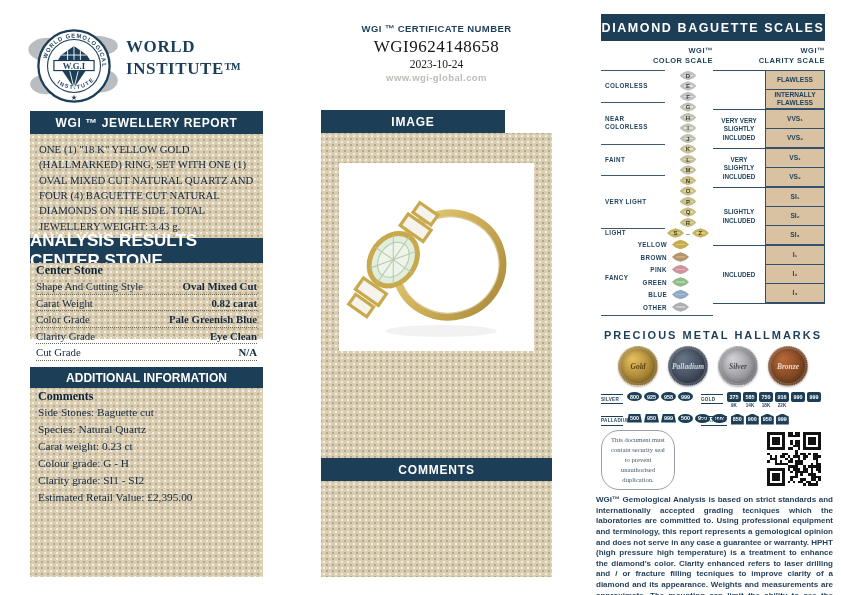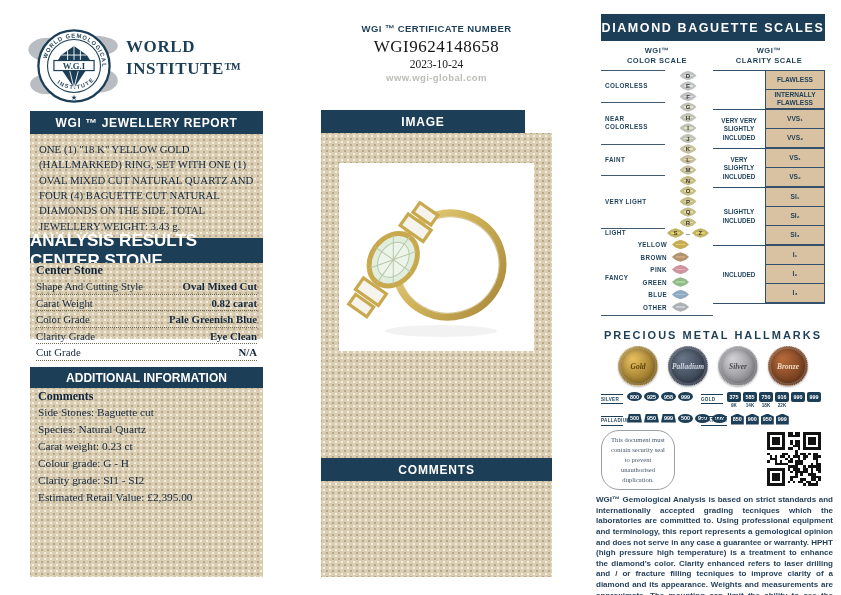--- a/index.html
+++ b/index.html
@@ -37,32 +37,32 @@
   #band-additional { left: 30px; top: 367px; width: 233px; height: 21px; font-size: 12px; }
   #additional-panel{ left: 30px; top: 388px; width: 233px; height: 189px; padding: 1px 8px; color: #14273c; }
   .c-line { font-size: 11.3px; line-height: 1.5; }
   
   .cert-block { left: 321px; top: 23px; width: 231px; text-align: center; }
   .cert-label { font-family: "Liberation Sans", sans-serif; font-weight: bold; font-size: 9.5px; color: var(--navy); letter-spacing: .4px; }
   .cert-number { font-size: 17px; color: #151515; margin-top: 3px; letter-spacing: .5px; }
   .cert-date { font-size: 11.5px; color: #222; margin-top: 1px; }
   .online-verif { margin-top: 11px; font-family: "Liberation Sans", sans-serif; font-weight: bold; font-size: 9.5px; letter-spacing: 1.2px; color: #b7b6b2; }
   .website { margin-top: 2px; font-family: "Liberation Sans", sans-serif; font-weight: bold; font-size: 9.5px; letter-spacing: .4px; color: #bdbcb8; }
-  #band-image    { left: 321px; top: 110px; width: 204px; height: 23px; font-size: 12px; letter-spacing: .8px; }
+  #band-image    { left: 321px; top: 110px; width: 184px; height: 23px; font-size: 12px; letter-spacing: .8px; }
   #image-panel   { left: 321px; top: 133px; width: 231px; height: 325px; }
   .photo { position: absolute; left: 18px; top: 30px; width: 195px; height: 188px; background: #fff; }
   #band-comments { left: 321px; top: 458px; width: 231px; height: 23px; font-size: 12px; letter-spacing: .8px; }
   #comments-panel{ left: 321px; top: 481px; width: 231px; height: 96px; }
   
   #band-grading { left: 601px; top: 14px; width: 224px; height: 27px; font-size: 12.5px; letter-spacing: 1.6px; }
   .scales { left: 601px; top: 46px; width: 224px; display: flex; font-family: "Liberation Sans", sans-serif; }
   .scale-col { position: relative; }
   .color-scale { width: 112px; }
   .clarity-scale { width: 112px; }
-  .scale-title { text-align: center; font-weight: bold; font-size: 7.5px; line-height: 1.35; color: var(--navy); letter-spacing: .5px; margin-bottom: 4px; }
+  .scale-title { text-align: right; font-weight: bold; font-size: 7.5px; line-height: 1.35; color: var(--navy); letter-spacing: .5px; margin-bottom: 4px; }
   .cs-group { display: flex; }
   .cs-glabel { width: 64px; border-top: 1px solid #405970; display: flex; align-items: center; padding-left: 4px; font-weight: bold; font-size: 6.3px; letter-spacing: .4px; color: var(--navy); line-height: 1.3; }
   .cs-dias { width: 46px; display: flex; flex-direction: column; align-items: center; justify-content: center; }
   .cs-dias.inline { flex-direction: row; gap: 2px; }
   .cs-dash { font-size: 7px; color: var(--navy); }
   .dia { position: relative; width: 17px; height: 9.5px; margin: .5px 0; display: flex; align-items: center; justify-content: center;
          clip-path: polygon(50% 0%, 79% 18%, 100% 50%, 79% 82%, 50% 100%, 21% 82%, 0% 50%, 21% 18%);
          box-shadow: inset 0 0 0 4px rgba(90,90,70,.25); }
   .dia-l { font-size: 6px; font-weight: bold; color: #3c3c2e; line-height: 1; }
   #fancy-block { position: relative; border-bottom: 1px solid #405970; padding-bottom: 2px; }

